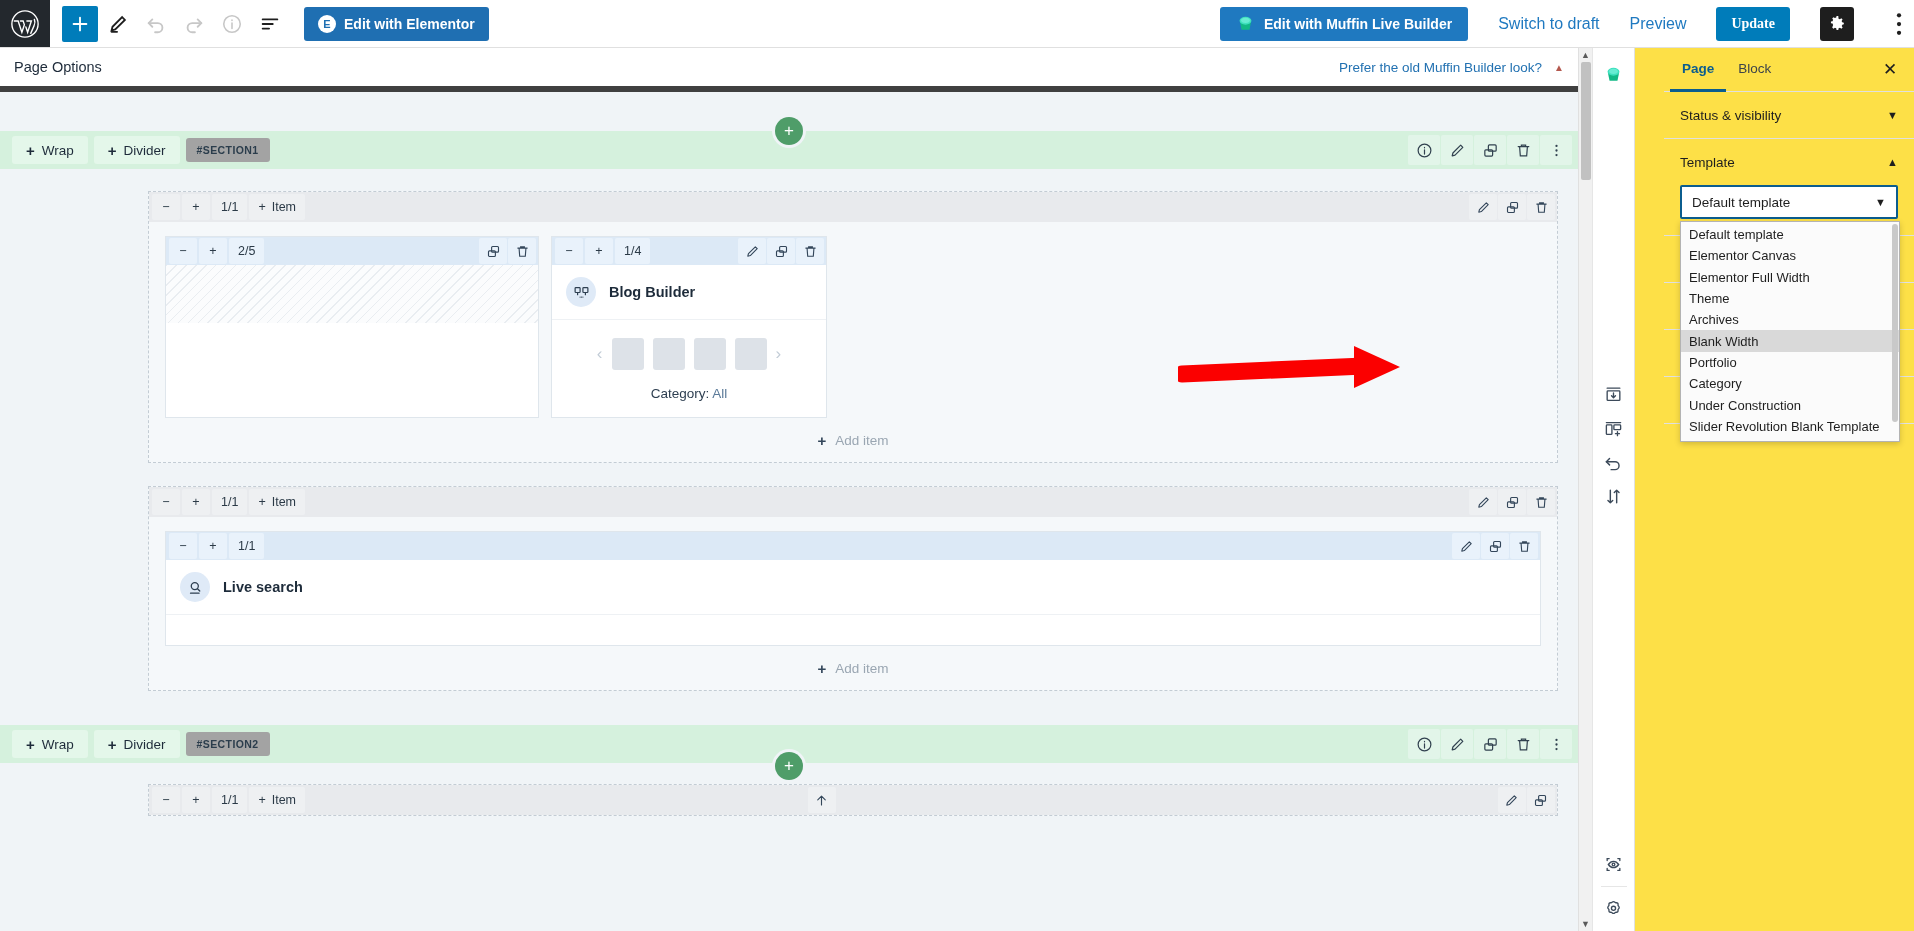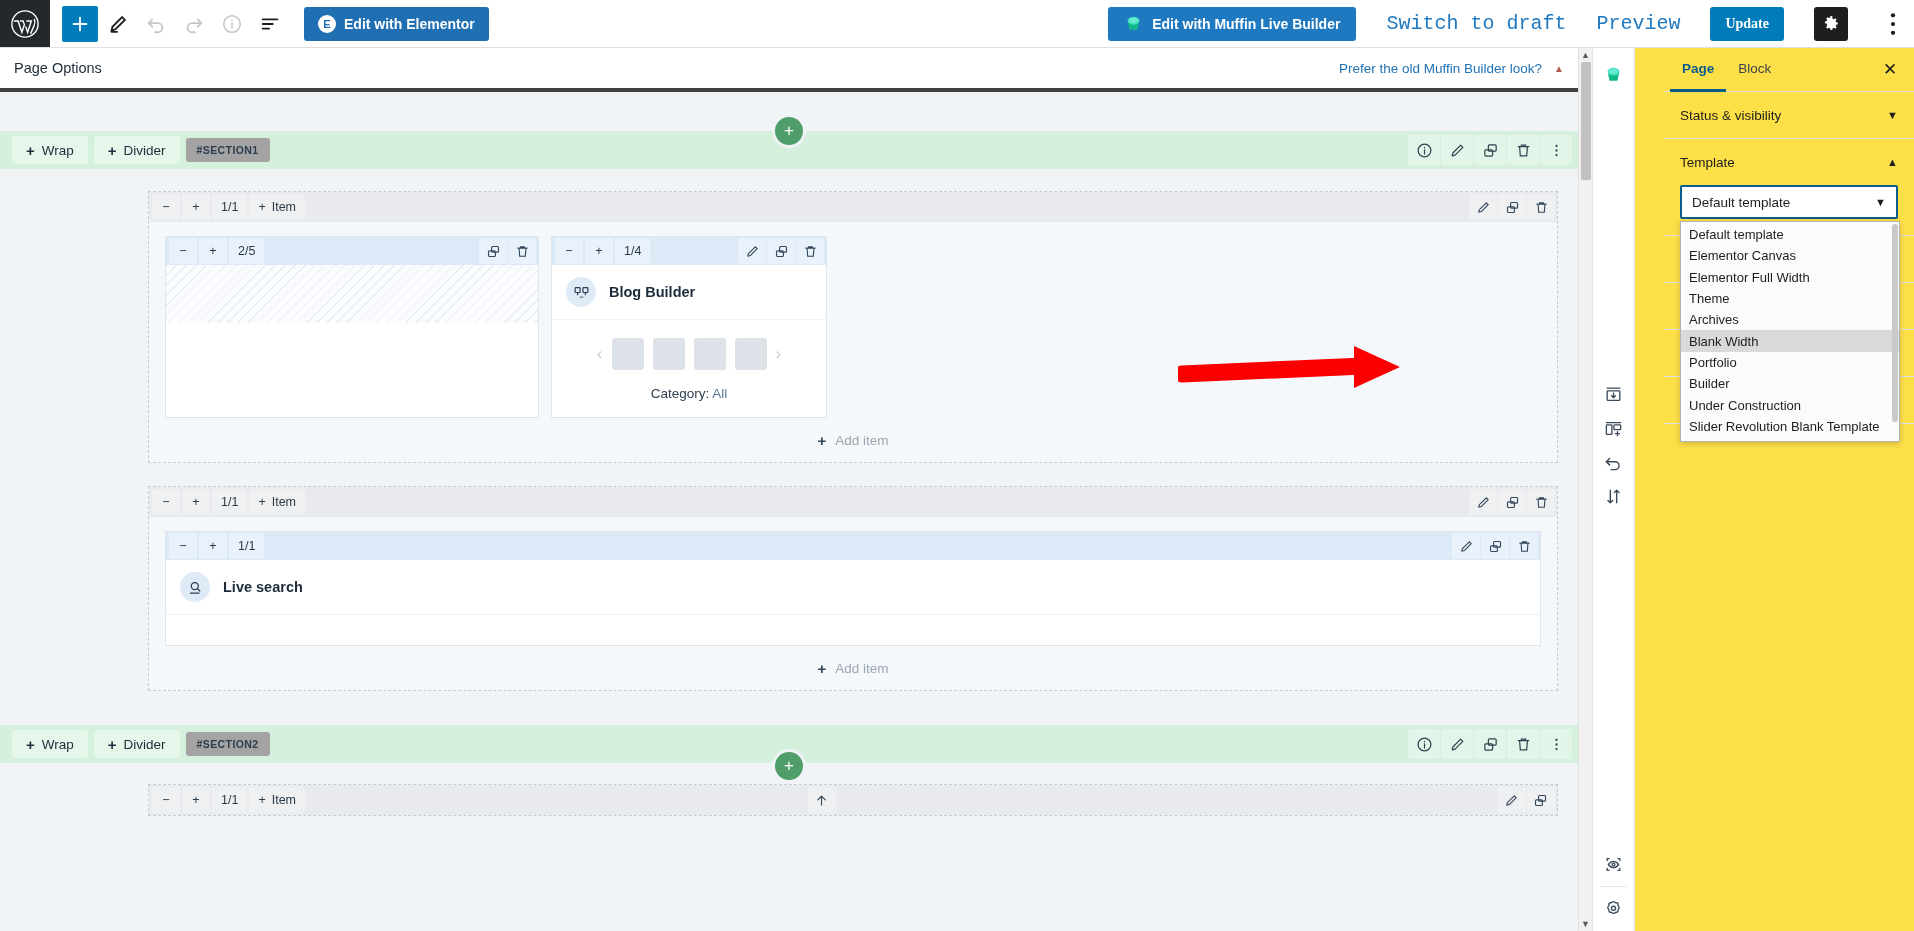--- a/index.html
+++ b/index.html
@@ -34,29 +34,29 @@
     border-radius: 3px; display: flex; align-items: center; gap: 8px;
     padding: 0 14px; font-size: 14px; font-weight: 600;
   }
   .elementor-btn .e-circ {
     width: 18px; height: 18px; border-radius: 50%; background: #fff;
     color: #1f6fb2; font-size: 11px; font-weight: 700;
     display: flex; align-items: center; justify-content: center;
   }
   .bar-right {
     margin-left: auto; display: flex; align-items: center;
-    gap: 30px; padding-right: 6px;
+    gap: 30px; padding-right: 0;
   }
   .muffin-btn {
     background: #1f79c0; color: #fff; height: 34px; border-radius: 3px;
     display: flex; align-items: center; gap: 9px; padding: 0 16px;
     font-size: 14px; font-weight: 600;
   }
   .cupcake { width: 19px; height: 19px; }
-  .link-btn { color: #1f79c0; font-size: 20px; font-family: Liberation Mono, monospace; }
+  .link-btn { color: #1f79c0; font-size: 16px; }
   .update-btn {
     background: #007cba; color: #fff; height: 34px; border-radius: 3px;
     padding: 0 15px; font-size: 14px; font-weight: 600;
     display: flex; align-items: center; font-family: Liberation Serif, serif;
   }
   .gear-btn {
     width: 34px; height: 34px; background: #1e1e1e; color: #fff;
     border-radius: 3px; display: flex; align-items: center; justify-content: center;
   }
   .gear-btn svg { width: 19px; height: 19px; }
@@ -64,21 +64,21 @@
     width: 30px; height: 34px; display: flex; align-items: center;
     justify-content: center; color: #1e1e1e;
   }
 
   
   .shell { flex: 1; display: flex; min-height: 0; position: relative; }
 
   
   .canvas-col { flex: 1; display: flex; flex-direction: column; min-width: 0; }
   .page-options-bar {
-    height: 44px; background: #fff; border-bottom: 4px solid #404040;
+    height: 44px; background: #fff; border-bottom: 6px solid #404040;
     display: flex; align-items: center; padding: 0 14px; flex: 0 0 44px; gap: 35px;
   }
   .page-options-title { font-size: 14.5px; color: #1e2b3a; }
   .po-right { margin-left: auto; display: flex; align-items: center; gap: 12px; }
   .po-link { color: #2271b1; font-size: 13.5px; }
   .po-caret { color: #b4584e; font-size: 10px; }
 
   .canvas {
     flex: 1; overflow: hidden; position: relative; background: #f0f4f7;
   }
@@ -752,21 +752,21 @@
         </div>
 
         <div class="tpl-list">
           <div class="tpl-opt">Default template</div>
           <div class="tpl-opt">Elementor Canvas</div>
           <div class="tpl-opt">Elementor Full Width</div>
           <div class="tpl-opt">Theme</div>
           <div class="tpl-opt">Archives</div>
           <div class="tpl-opt hl">Blank Width</div>
           <div class="tpl-opt">Portfolio</div>
-          <div class="tpl-opt">Builder</div>
+          <div class="tpl-opt">Category</div>
           <div class="tpl-opt">Under Construction</div>
           <div class="tpl-opt">Slider Revolution Blank Template</div>
           <div class="tpl-scroll">
               <i></i>
             </div>
         </div>
       </div>
     </div>
 
     <div class="sb-panel">

